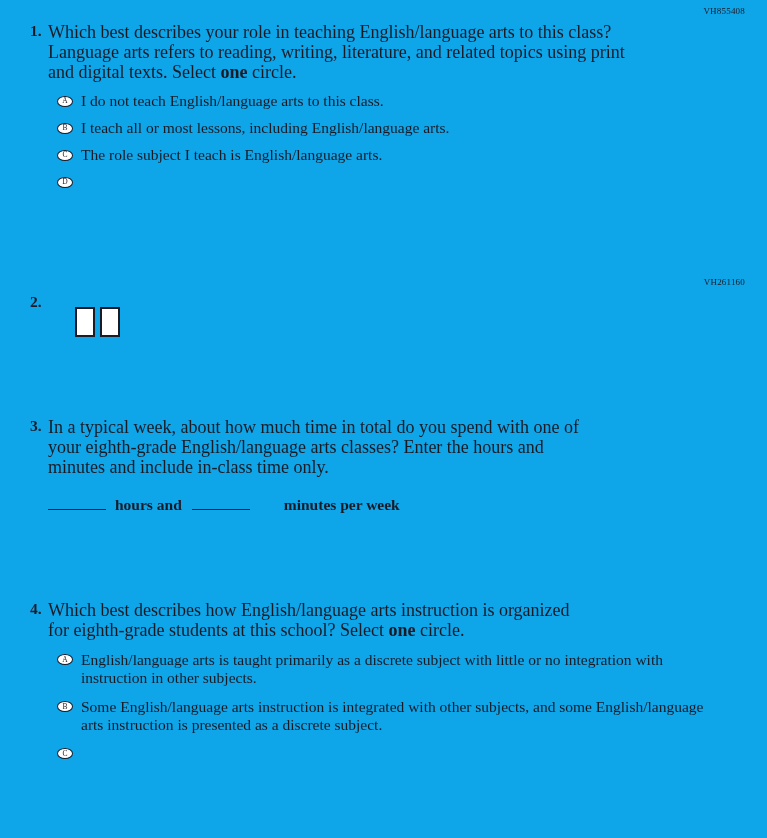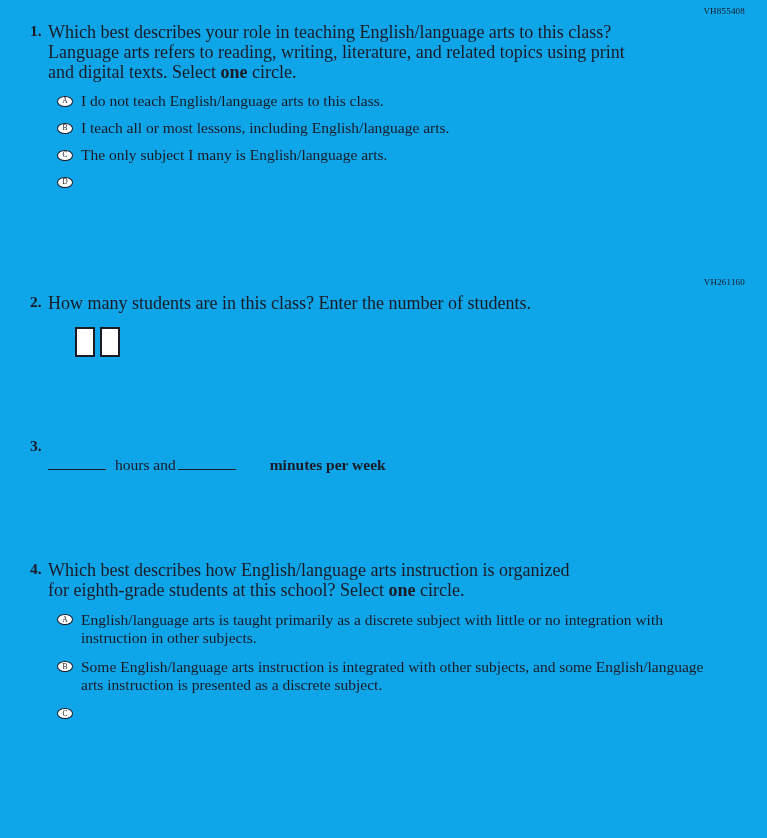--- a/index.html
+++ b/index.html
@@ -93,21 +93,21 @@
     align-items: baseline;
     font-size: 15.5px;
   }
   .blank {
     display: inline-block;
     width: 58px;
     border-bottom: 1.3px solid #1b1b26;
     height: 15px;
     cursor: text;
   }
-  .blank-label { font-weight: normal; margin: 0 2px 0 9px; }
+  .blank-label { font-weight: bold; margin: 0 10px 0 9px; }
   .blank-label2 { font-weight: bold; margin-left: 34px; }
 </style>
 </head>
 <body>
 
 <div class="page">
 
   <section class="sec1">
     <div class="code">VH855408</div>
     <div class="qrow">
@@ -124,50 +124,50 @@
           <div class="opt">
             <span class="bubble">
                 <span class="blt">B</span>
               </span>
             <span class="otext">I teach all or most lessons, including English/language arts.</span>
           </div>
           <div class="opt">
             <span class="bubble">
                 <span class="blt">C</span>
               </span>
-            <span class="otext">The only subject I many is English/language arts.</span>
+            <span class="otext">The role subject I teach is English/language arts.</span>
           </div>
           <div class="opt">
             <span class="bubble">
                 <span class="blt">D</span>
               </span>
           </div>
         </div>
       </div>
     </div>
   </section>
 
   <section class="sec2">
     <div class="code">VH261160</div>
     <div class="qrow">
       <div class="qnum">2.</div>
       <div class="qbody">
-        <p class="prompt">How many students are in this class? Enter the number of students.</p>
         <div class="boxes">
           <div class="digit-box"></div>
           <div class="digit-box"></div>
         </div>
       </div>
     </div>
   </section>
 
   <section class="sec3">
     <div class="qrow">
       <div class="qnum">3.</div>
       <div class="qbody">
+        <p class="prompt w3">In a typical week, about how much time in total do you spend with one of your eighth-grade English/language arts classes? Enter the hours and minutes and include in-class time only.</p>
         <div class="blank-row">
           <span class="blank"></span>
           <span class="blank-label">hours and</span>
           <span class="blank"></span>
           <span class="blank-label2">minutes per week</span>
         </div>
       </div>
     </div>
   </section>
 

